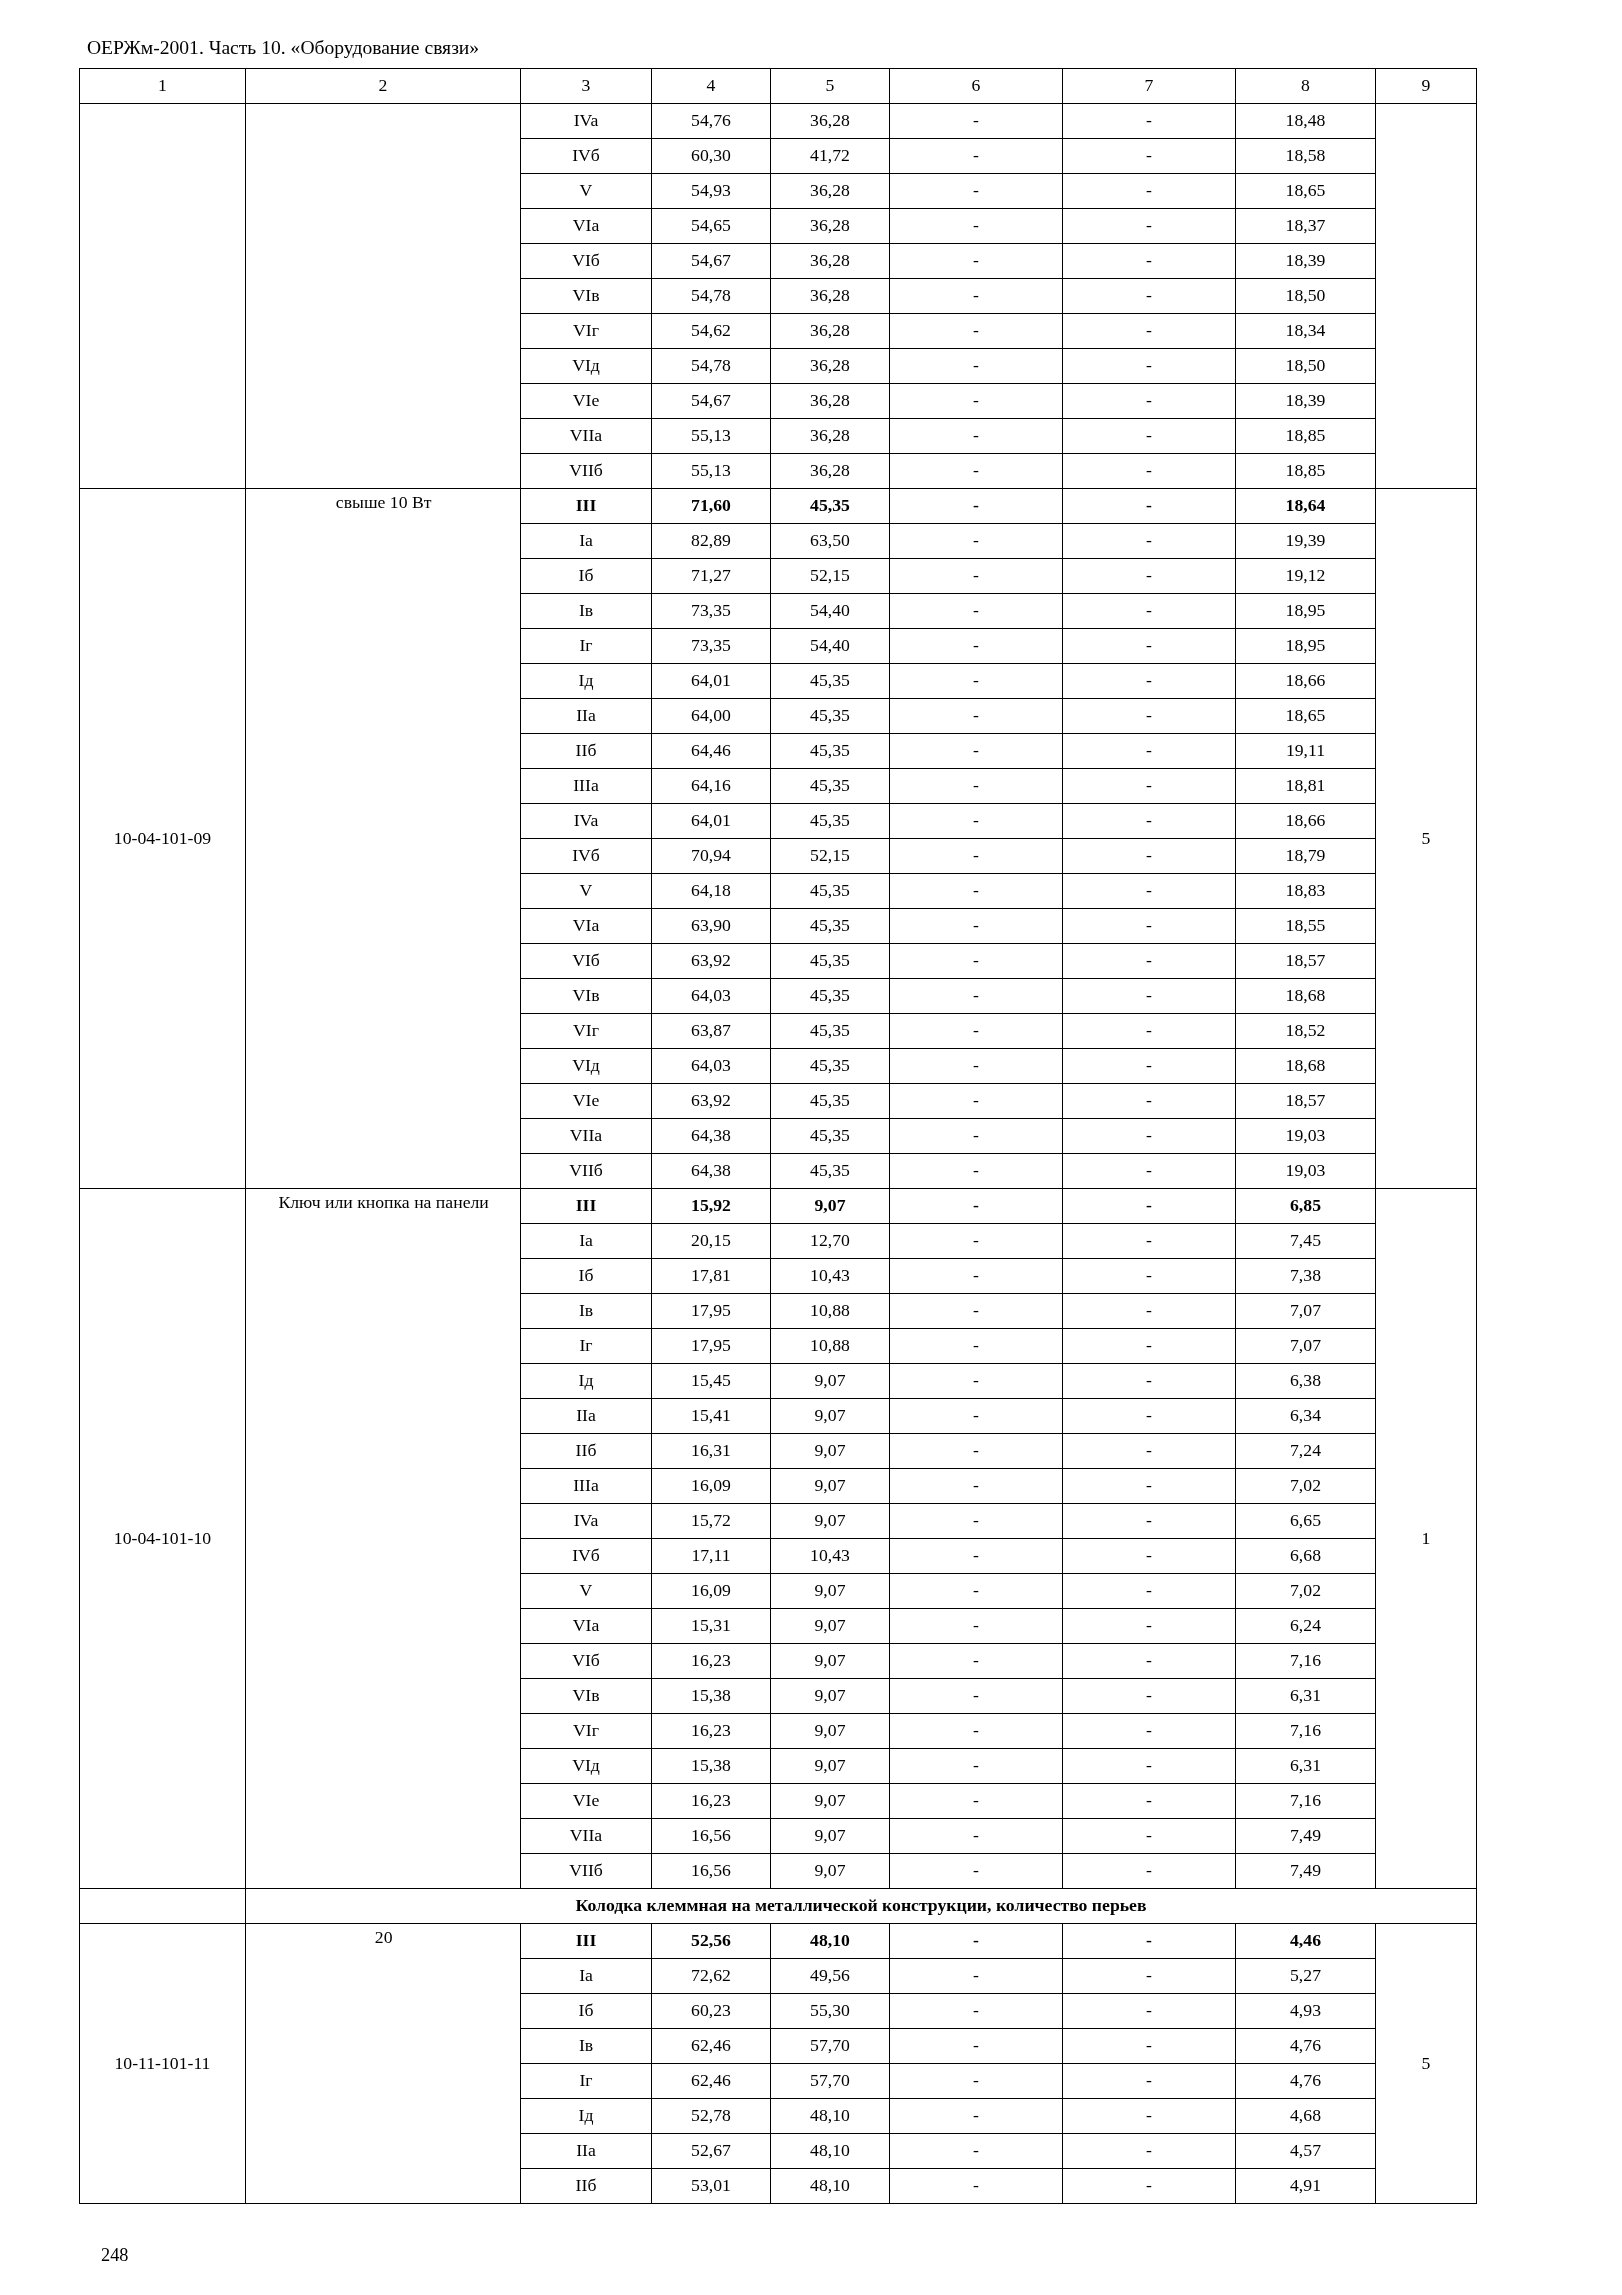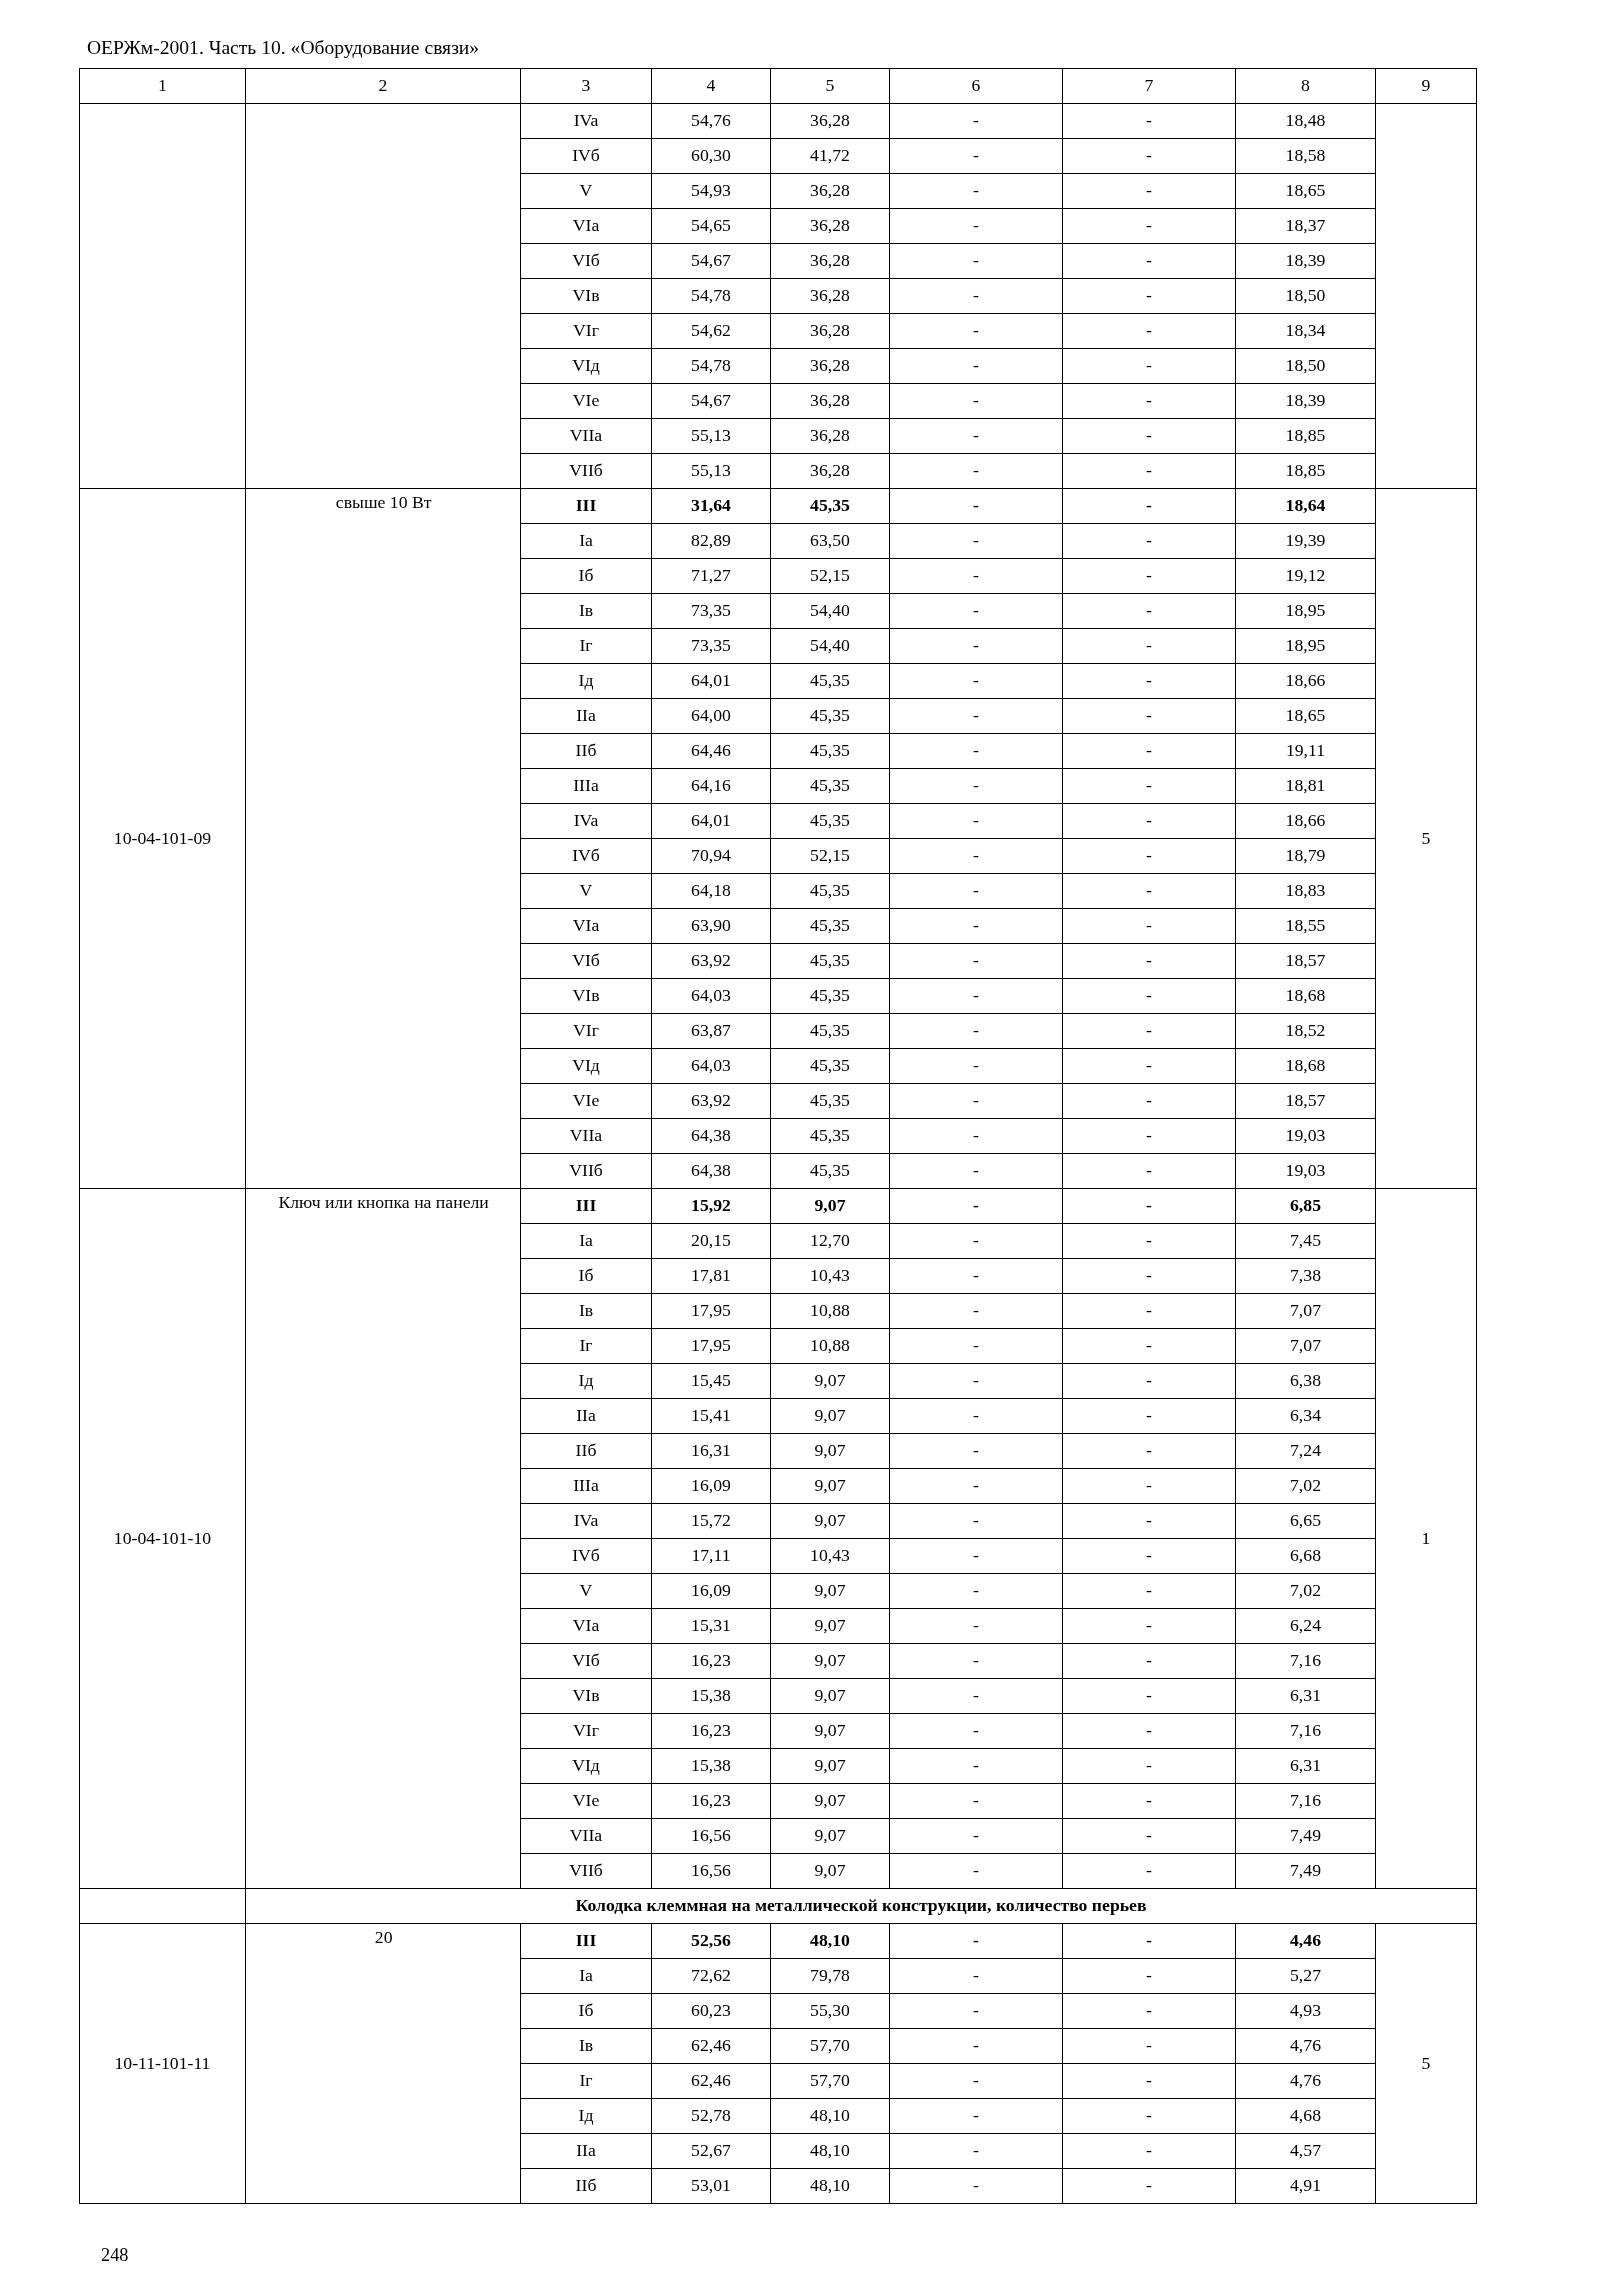--- a/index.html
+++ b/index.html
@@ -202,21 +202,21 @@
           <td>55,13</td>
           <td>36,28</td>
           <td class=" dash">-</td>
           <td class=" dash">-</td>
           <td>18,85</td>
         </tr>
         <tr>
           <td rowspan="20">10-04-101-09</td>
           <td class="lcell" rowspan="20">свыше 10 Вт</td>
           <td class="bold">III</td>
-          <td class="bold">31,64</td>
+          <td class="bold">71,60</td>
           <td class="bold">45,35</td>
           <td class="bold dash">-</td>
           <td class="bold dash">-</td>
           <td class="bold">18,64</td>
           <td rowspan="20">5</td>
         </tr>
         <tr>
           <td>Ia</td>
           <td>82,89</td>
           <td>63,50</td>
@@ -542,21 +542,21 @@
           <td class="bold">52,56</td>
           <td class="bold">48,10</td>
           <td class="bold dash">-</td>
           <td class="bold dash">-</td>
           <td class="bold">4,46</td>
           <td rowspan="8">5</td>
         </tr>
         <tr>
           <td>Ia</td>
           <td>72,62</td>
-          <td>79,78</td>
+          <td>49,56</td>
           <td class=" dash">-</td>
           <td class=" dash">-</td>
           <td>5,27</td>
         </tr>
         <tr>
           <td>Iб</td>
           <td>60,23</td>
           <td>55,30</td>
           <td class=" dash">-</td>
           <td class=" dash">-</td>

